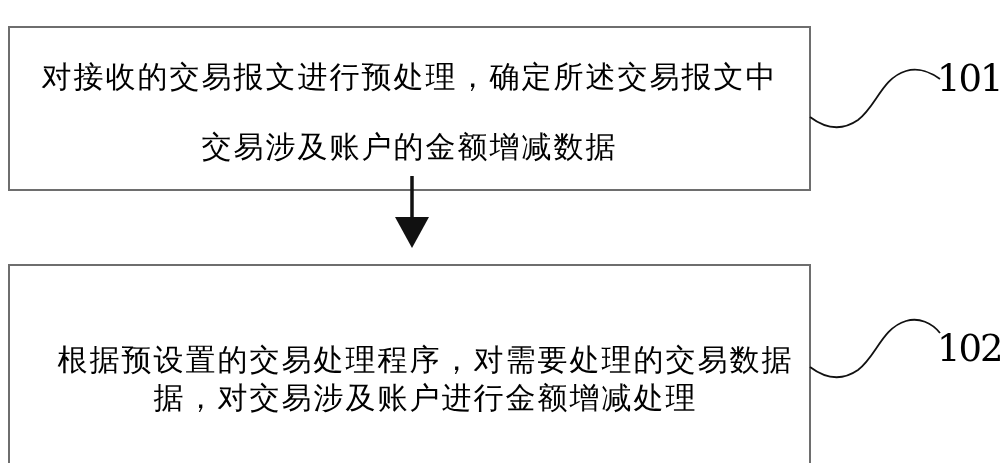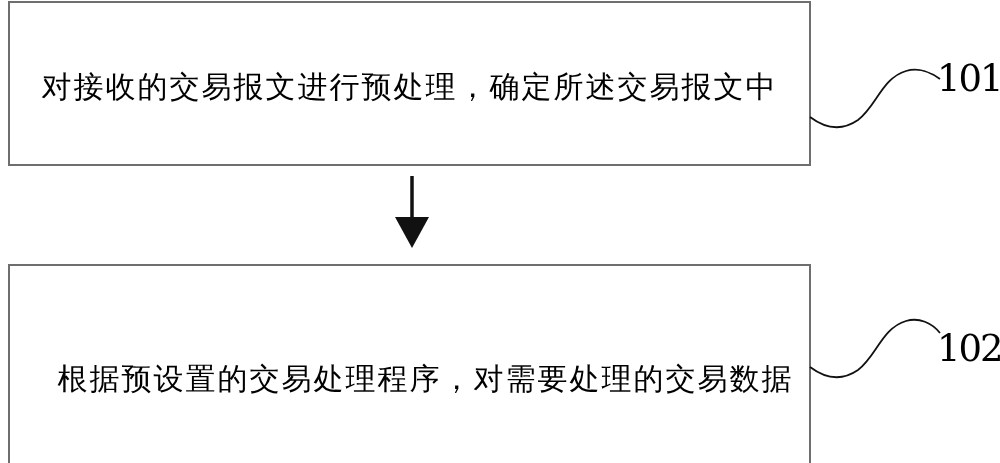--- a/index.html
+++ b/index.html
@@ -29,21 +29,21 @@
     color: #000000;
     font-size: 30px;
     line-height: 38px;
     letter-spacing: 2px;
     text-align: center;
   }
   .flow-box .text-line {
     white-space: nowrap;
   }
   .box-step1 {
-    top: 1px;
+    top: 26px;
     height: 165px;
     padding-top: 6px;
     gap: 32px;
   }
   .box-step2 {
     top: 264px;
     height: 208px;
     padding-top: 22px;
     padding-left: 32px;
   }
@@ -66,24 +66,26 @@
   .ref-101 { left: 937px; top: 60px; }
   .ref-102 { left: 937px; top: 330px; }
 </style>
 </head>
 <body>
 
 <div class="canvas">
 
   <div class="flow-box box-step1">
     <div class="text-line">对接收的交易报文进行预处理，确定所述交易报文中</div>
+    <div class="text-line">交易涉及账户的金额增减数据</div>
   </div>
 
   <div class="flow-box box-step2">
     <div class="text-line">根据预设置的交易处理程序，对需要处理的交易数据</div>
+    <div class="text-line">据，对交易涉及账户进行金额增减处理</div>
   </div>
 
   <svg class="connector-layer" width="1000" height="463" viewBox="0 0 1000 463" xmlns="http://www.w3.org/2000/svg">
     <line x1="412" y1="176" x2="412" y2="221" stroke="#111111" stroke-width="3.5"></line>
     <polygon points="395,217 429,217 412,248" fill="#111111"></polygon>
     <path d="M 810 117 C 826 129, 842 131, 858 120 C 876 107, 882 78, 906 71 C 919 67, 932 73, 940 79" fill="none" stroke="#111111" stroke-width="1.8"></path>
     <path d="M 810 367 C 826 379, 842 381, 858 370 C 876 357, 882 328, 906 321 C 919 317, 932 323, 940 333" fill="none" stroke="#111111" stroke-width="1.8"></path>
   </svg>
 
   <div class="ref-label ref-101">101</div>

